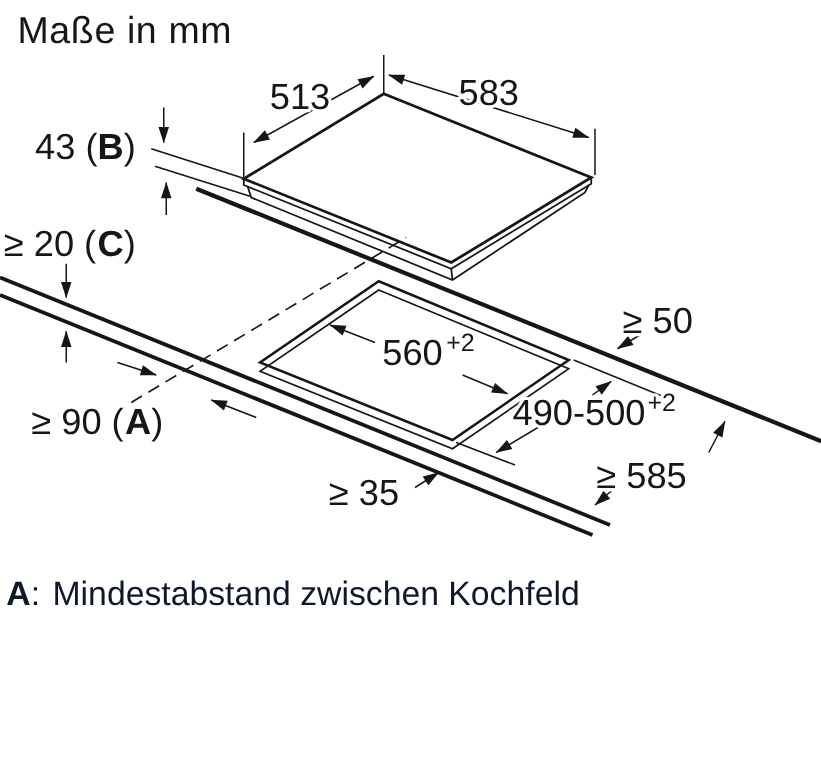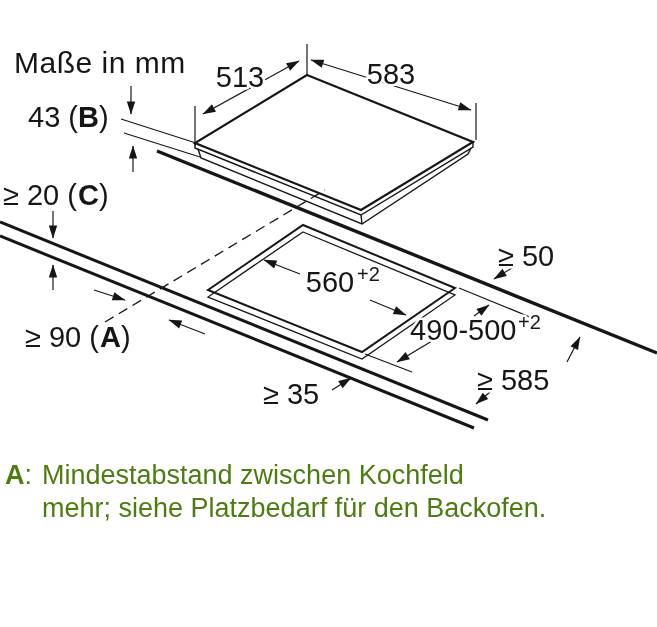--- a/index.html
+++ b/index.html
@@ -3,34 +3,33 @@
 <meta charset="utf-8">
 <style>
   html,body{margin:0;padding:0;background:#fff;}
   .stage{
     position:relative;width:657px;height:627px;background:#fff;overflow:hidden;
     font-family:"Liberation Sans",sans-serif;color:#111;
   }
   .title{
     position:absolute;top:8px;left:14px;font-size:30px;color:#161616;
     letter-spacing:0.5px;
-    margin-top:38px;
   }
   svg{position:absolute;top:0;left:0;}
   svg line, svg path, svg polygon, svg polyline{stroke:#161616;fill:none;}
   .dimtext{
     font-family:"Liberation Sans",sans-serif;font-size:29px;fill:#161616;
     paint-order:stroke;stroke:#fff;stroke-width:5px;stroke-linejoin:round;
   }
   .suptext{font-size:20px;}
   .boldkey{font-weight:bold;}
   #ah path{fill:#161616;stroke:none;}
   .legend{
     position:absolute;left:5px;top:459px;width:648px;
-    font-size:27px;line-height:33px;color:#4d7c0f;
+    font-size:27px;line-height:33px;color:#0f172a;
   }
   .lg-row{white-space:nowrap;}
   .lg-key{display:inline-block;width:37px;}
   .lg-cont{margin-left:37px;white-space:nowrap;}
 </style>
 </head>
 <body>
 
 <div class="stage">
 
@@ -141,16 +140,15 @@
       <line x1="567" y1="362" x2="580" y2="337" stroke-width="1.2" marker-end="url(#ah)"></line>
       <line x1="490" y1="392" x2="476" y2="404" stroke-width="1.2" marker-end="url(#ah)"></line>
       <text class="dimtext" x="477" y="390">≥ 585</text>
     </g>
   </svg>
 
   <div class="legend">
     <div class="lg-row">
       <span class="lg-key"><b>A</b><span>:</span></span><span>Mindestabstand zwischen Kochfeld</span>
     </div>
-    <div class="lg-cont">mehr; siehe Platzbedarf für den Backofen.</div>
   </div>
 
 </div>
 
 </body></html>

